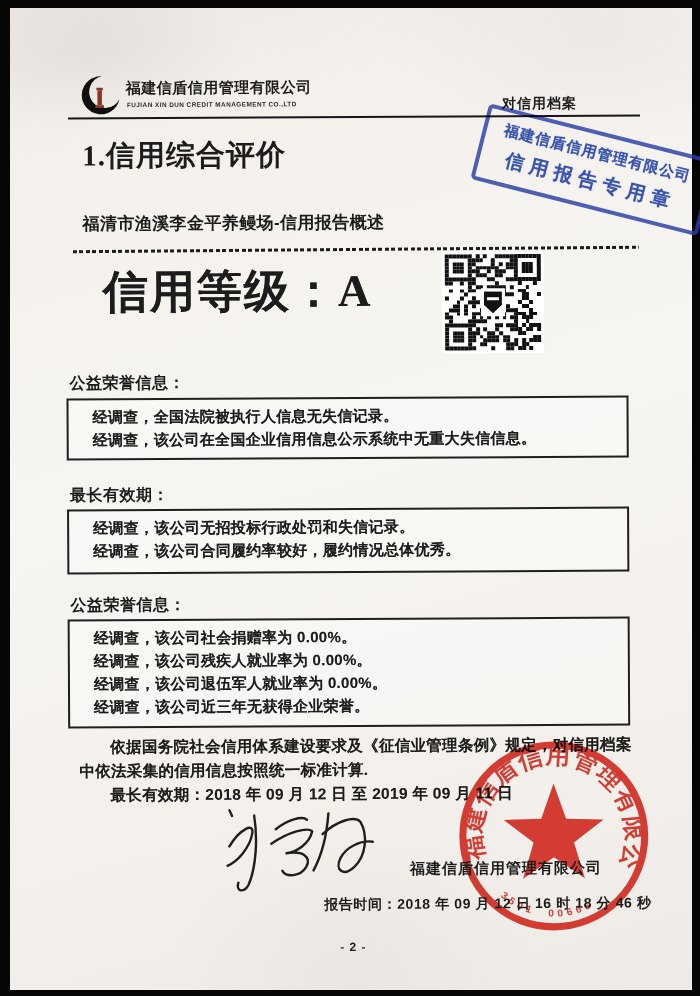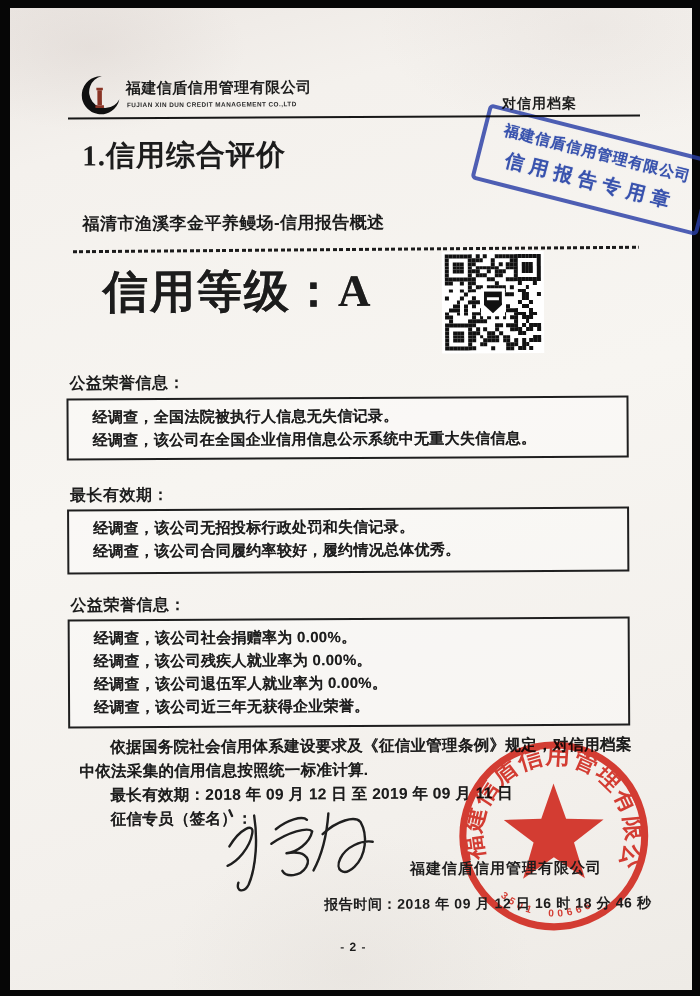--- a/index.html
+++ b/index.html
@@ -438,21 +438,20 @@
         <div class="ln">经调查，该公司残疾人就业率为 0.00%。</div>
         <div class="ln">经调查，该公司退伍军人就业率为 0.00%。</div>
         <div class="ln">经调查，该公司近三年无获得企业荣誉。</div>
       </div>
 
       <div class="abs para" style="left:68px;top:726px;">
         <div class="indent">依据国务院社会信用体系建设要求及《征信业管理条例》规定，对信用档案</div>
         <div>中依法采集的信用信息按照统一标准计算.</div>
       </div>
       <div class="abs f-line" style="left:99px;top:776px;">最长有效期：2018 年 09 月 12 日  至  2019 年 09 月 11 日</div>
-      <div class="abs f-line" style="left:99px;top:800px;">征信专员（签名）：</div>
 
       <div class="abs signature" style="left:200px;top:786px;">
         <svg width="185" height="100" viewBox="0 0 185 100">
           <g fill="none" stroke="#1f1f1f" stroke-width="2.4" stroke-linecap="round" stroke-linejoin="round">
             <path d="M252 8 l2 6" transform="translate(-230,0)"></path>
             <path d="M18 44 C30 28 46 22 42 34 C38 48 24 60 14 63"></path>
             <path d="M46 16 C47 38 43 66 33 84 C28 92 19 90 23 81"></path>
             <path d="M66 32 C78 24 94 21 98 26"></path>
             <path d="M60 46 C78 36 98 33 102 38 C98 50 84 57 74 57 C90 56 99 63 92 73 C85 82 71 81 68 74"></path>
             <path d="M120 22 C116 44 108 64 99 77"></path>

